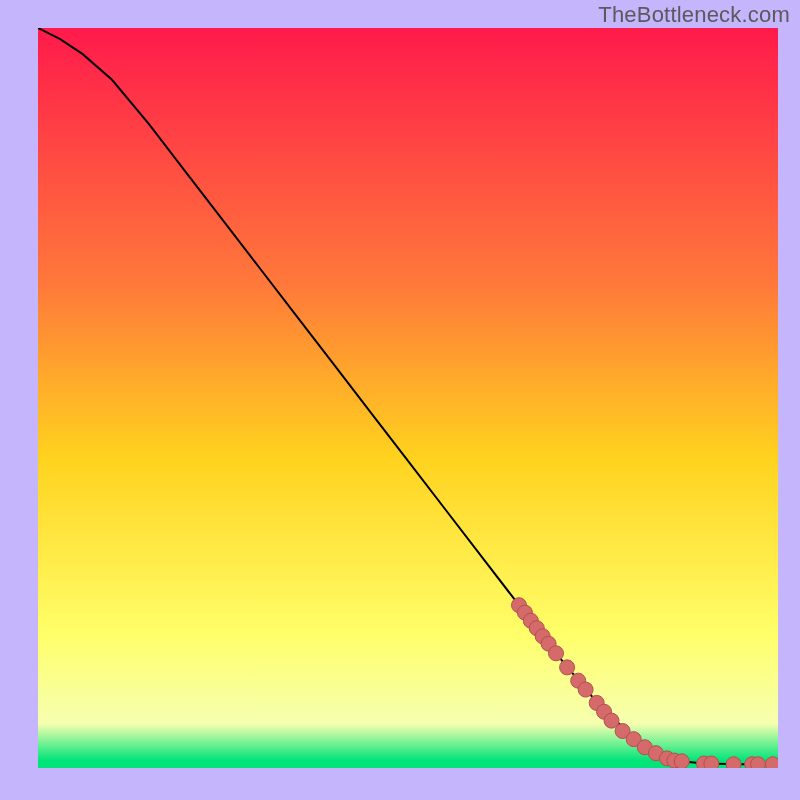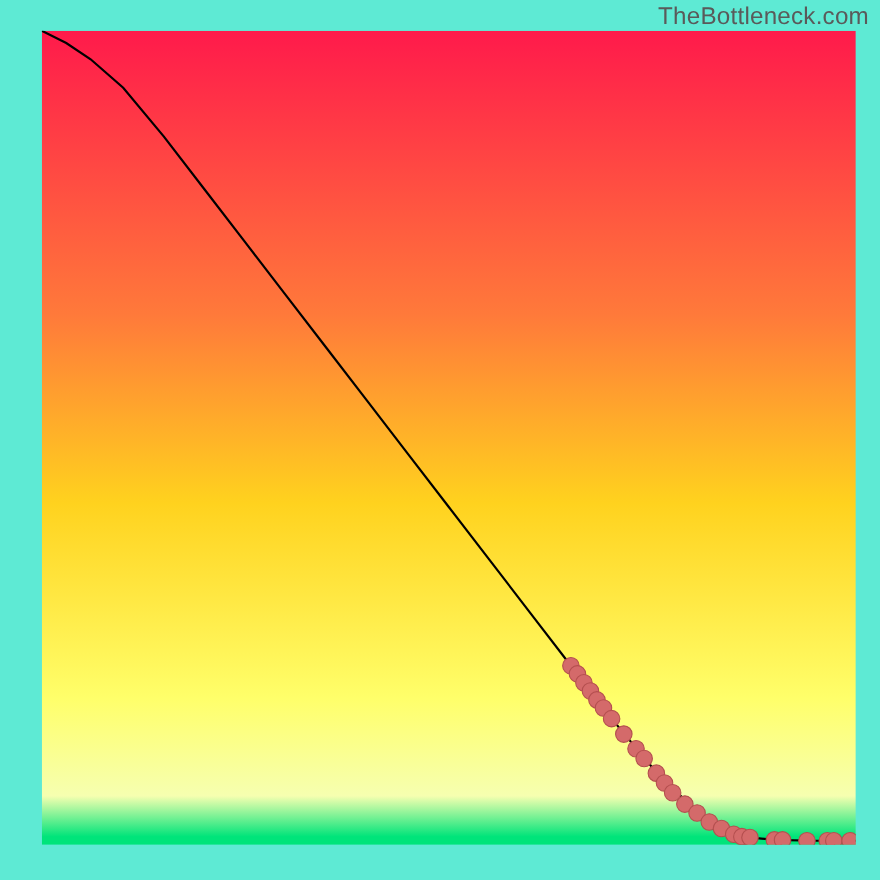--- a/index.html
+++ b/index.html
@@ -8,21 +8,21 @@
     width: 800px;
     height: 800px;
     background: #000;
     font-family: Arial, Helvetica, sans-serif;
     overflow: hidden;
   }
   .frame {
     position: relative;
     width: 800px;
     height: 800px;
-    background: #5eead4;
+    background: #c4b5fd;
   }
   .watermark {
     position: absolute;
     top: 2px;
     right: 10px;
     color: #5a5a5a;
     font-size: 22px;
     font-weight: 400;
     letter-spacing: 0.2px;
     user-select: none;

